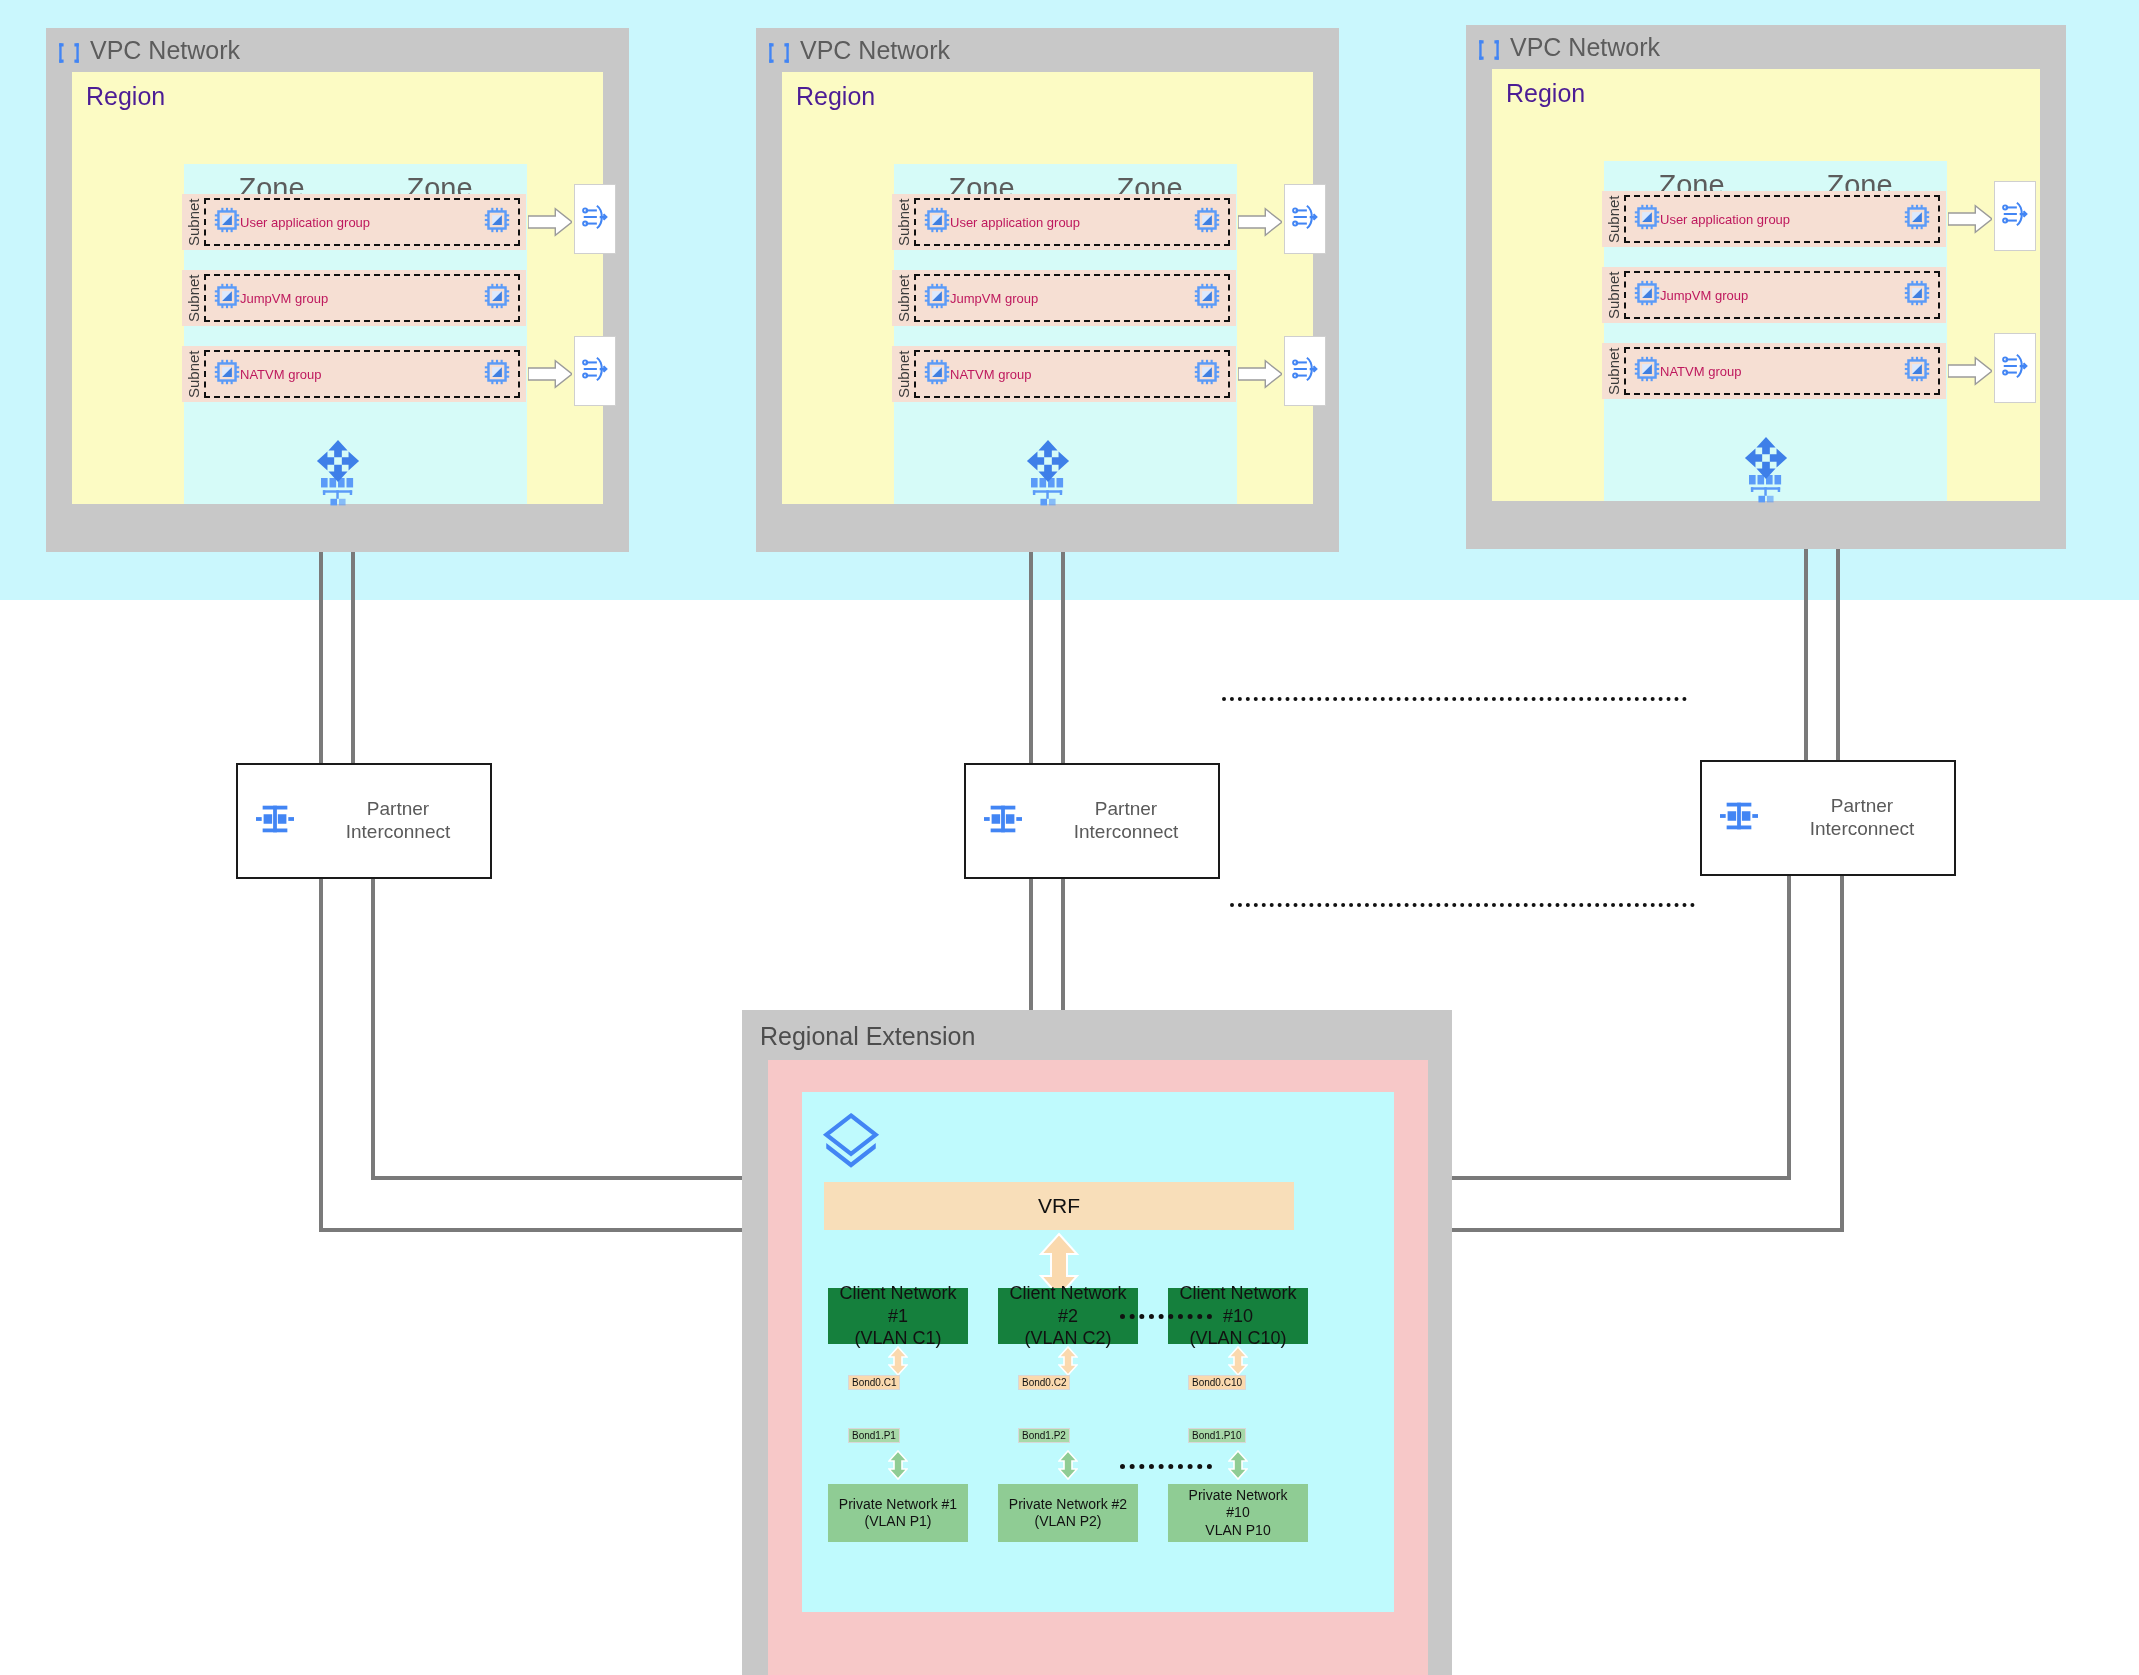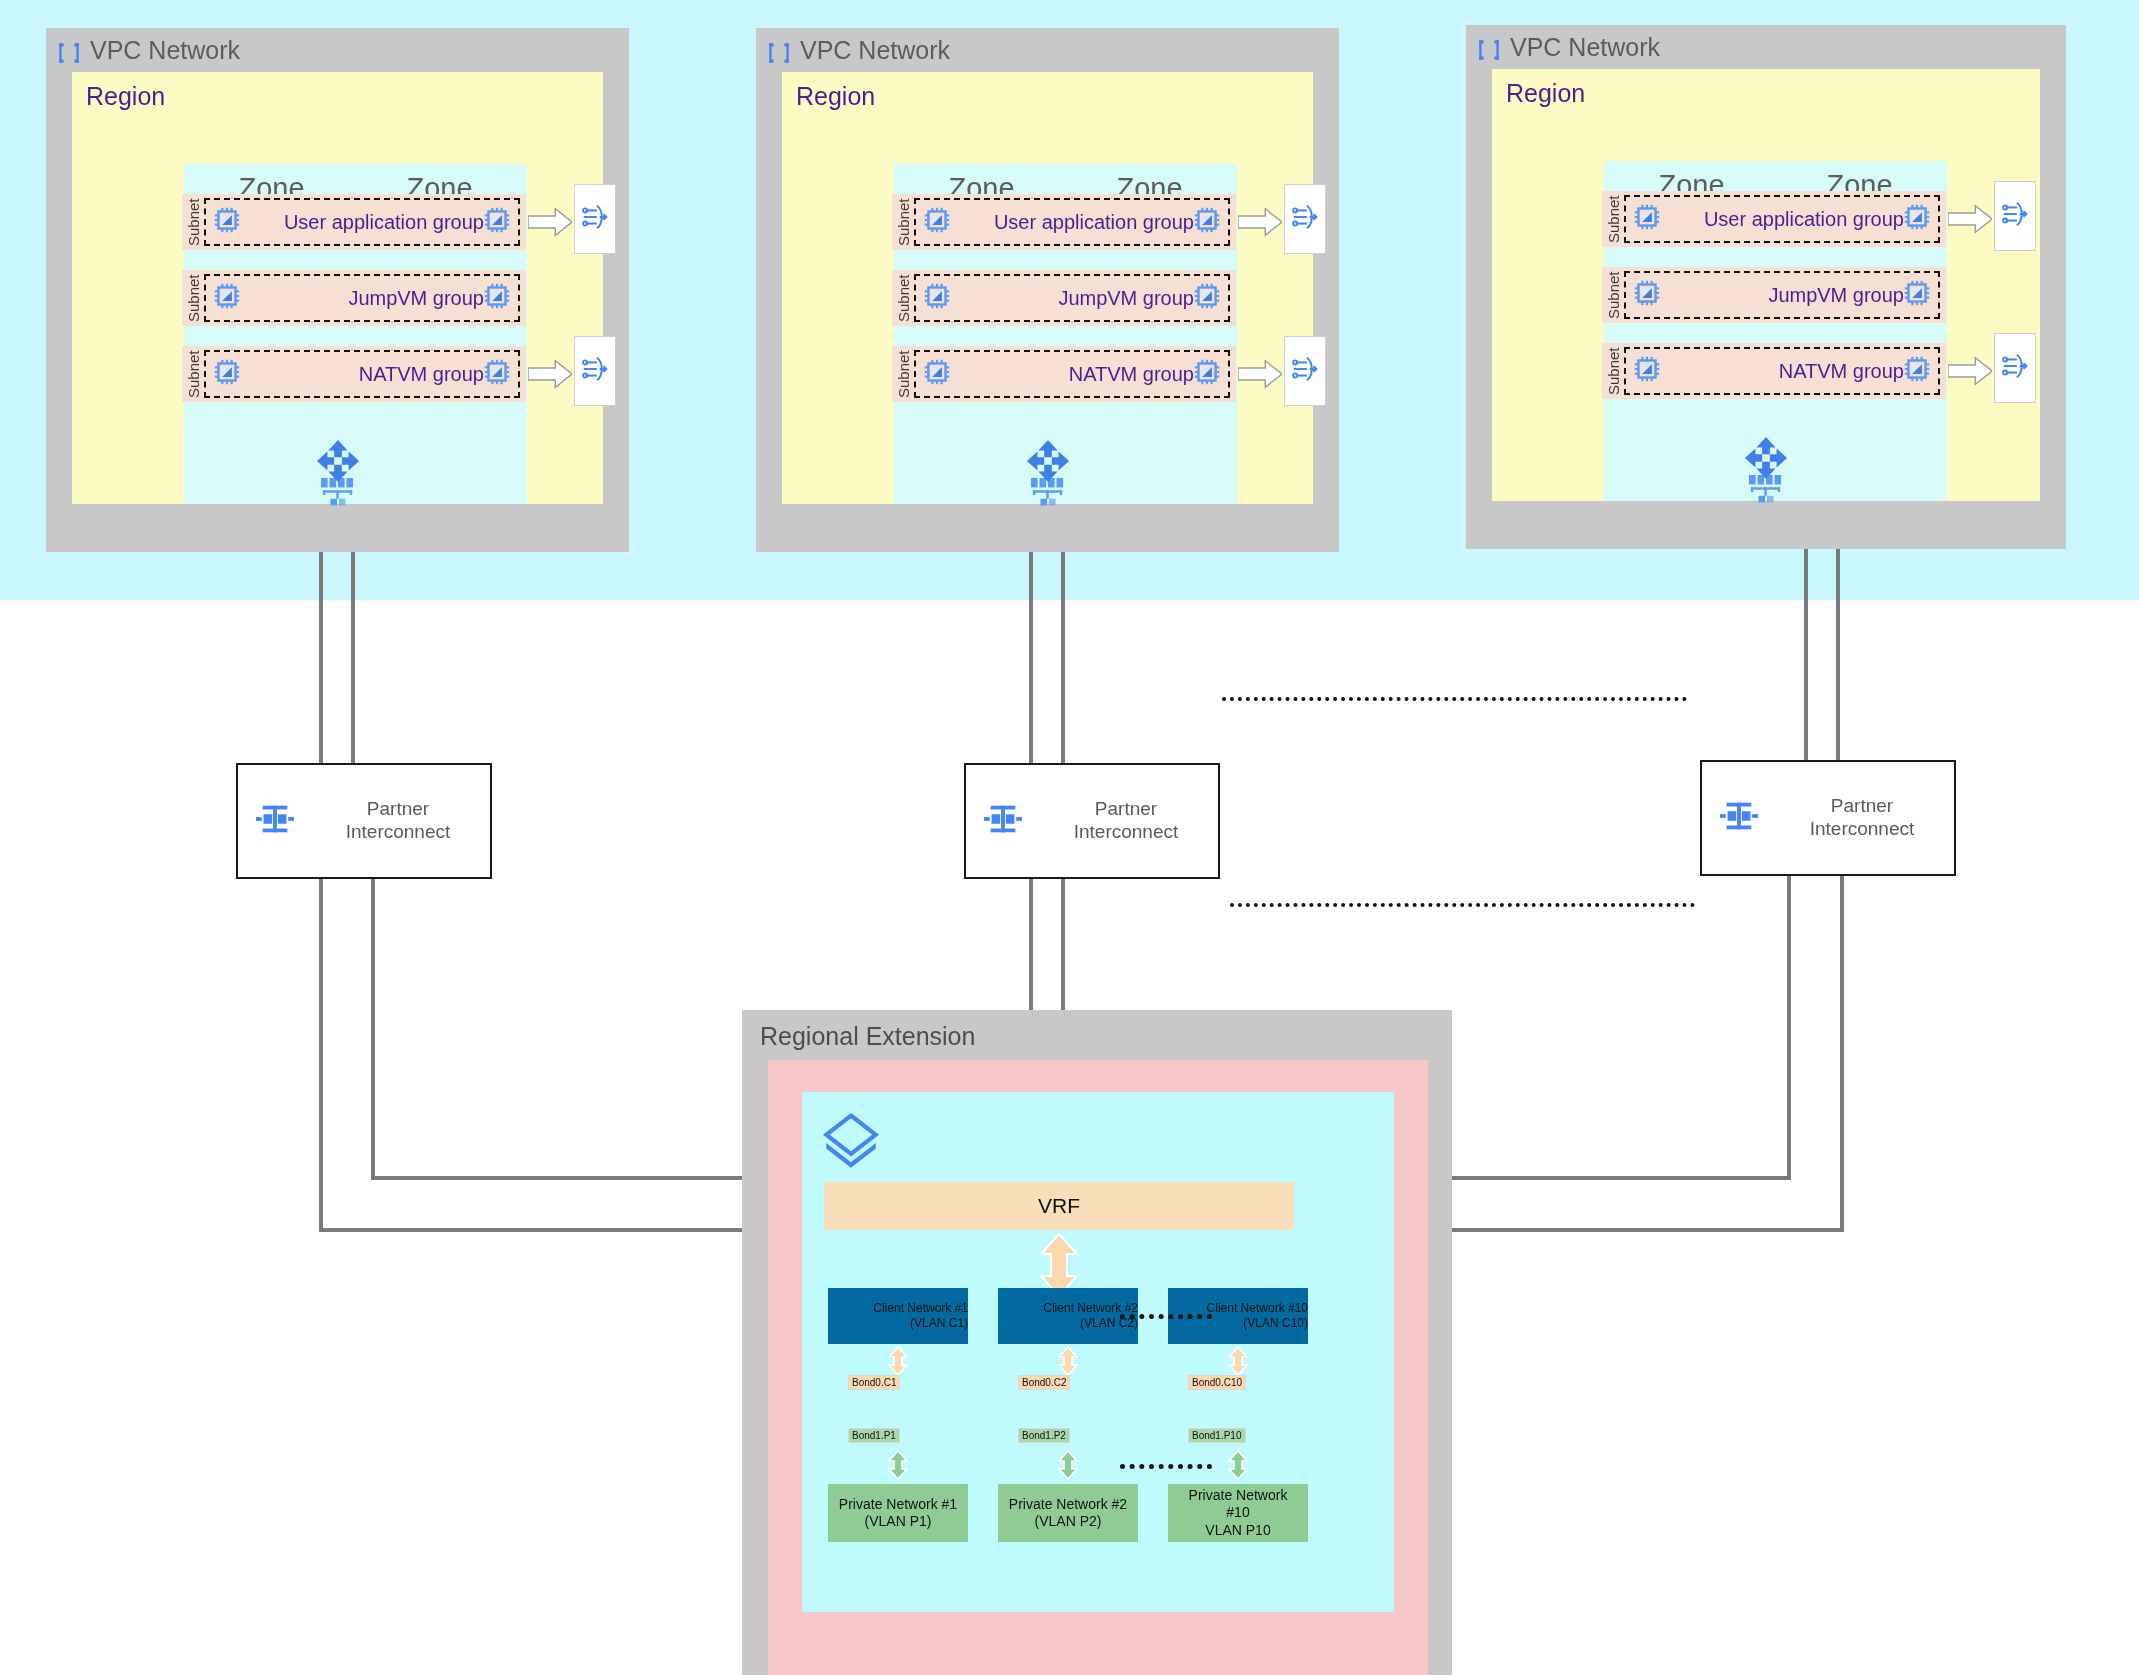--- a/index.html
+++ b/index.html
@@ -20,40 +20,40 @@
 
   .zone{background:#D6FBF8;}
   .zone-title{color:#5C5C5C;font-size:29px;text-align:center;}
 
   .subnet{background:#F6DFD3;}
   .subnet-lbl{color:#3b3b3b;font-size:15px;
      writing-mode:vertical-rl;transform:rotate(180deg);
      display:flex;align-items:center;justify-content:center;}
   .grp{border:2px dashed #111;display:flex;align-items:center;
        justify-content:space-between;padding:0 8px;}
-  .grp-name{flex:1;text-align:right;color:#4c1d95;font-size:20px;}
+  .grp-name{flex:1;text-align:left;color:#be185d;font-size:13px;}
 
   .natbox{background:#fff;border:1px solid #cfcfcf;}
 
   
   .pibox{background:#fff;border:2px solid #1a1a1a;display:flex;
          align-items:center;gap:10px;padding-left:16px;}
   .pi-label{color:#5a5a5a;font-size:19px;line-height:1.2;text-align:center;flex:1;}
 
   
   #rex{background:#C8C8C8;}
   .rex-title{color:#4d4d4d;font-size:25px;}
   #rex-pink{background:#F7C8C8;}
   #rex-cyan{background:#BFFAFD;}
 
   #vrf{background:#F8DEB9;display:flex;align-items:center;justify-content:center;}
   #vrf-label{color:#111;font-size:21px;}
 
-  .cnet{background:#0369a1;display:flex;align-items:flex-end;justify-content:center;
-        text-align:center;font-size:12px;color:#111;line-height:1.25;}
+  .cnet{background:#15803d;display:flex;align-items:center;justify-content:center;
+        text-align:center;font-size:18px;color:#111;line-height:1.25;}
   .pnet{background:#8FCC94;display:flex;align-items:center;justify-content:center;
         text-align:center;font-size:14px;color:#111;line-height:1.25;}
   #bms{background:#C3B6F2;border-radius:50%;display:flex;align-items:center;
        justify-content:center;font-size:20px;color:#111;font-weight:bold;}
   .bondlbl{font-size:10px;color:#111;border:1px solid #d8d8d8;padding:1px 3px;
            white-space:nowrap;}
   .bond-c{background:#FAD9AE;}
   .bond-p{background:#A7D9A8;}
 
   .dotline{border-top:4px dotted #111;}

